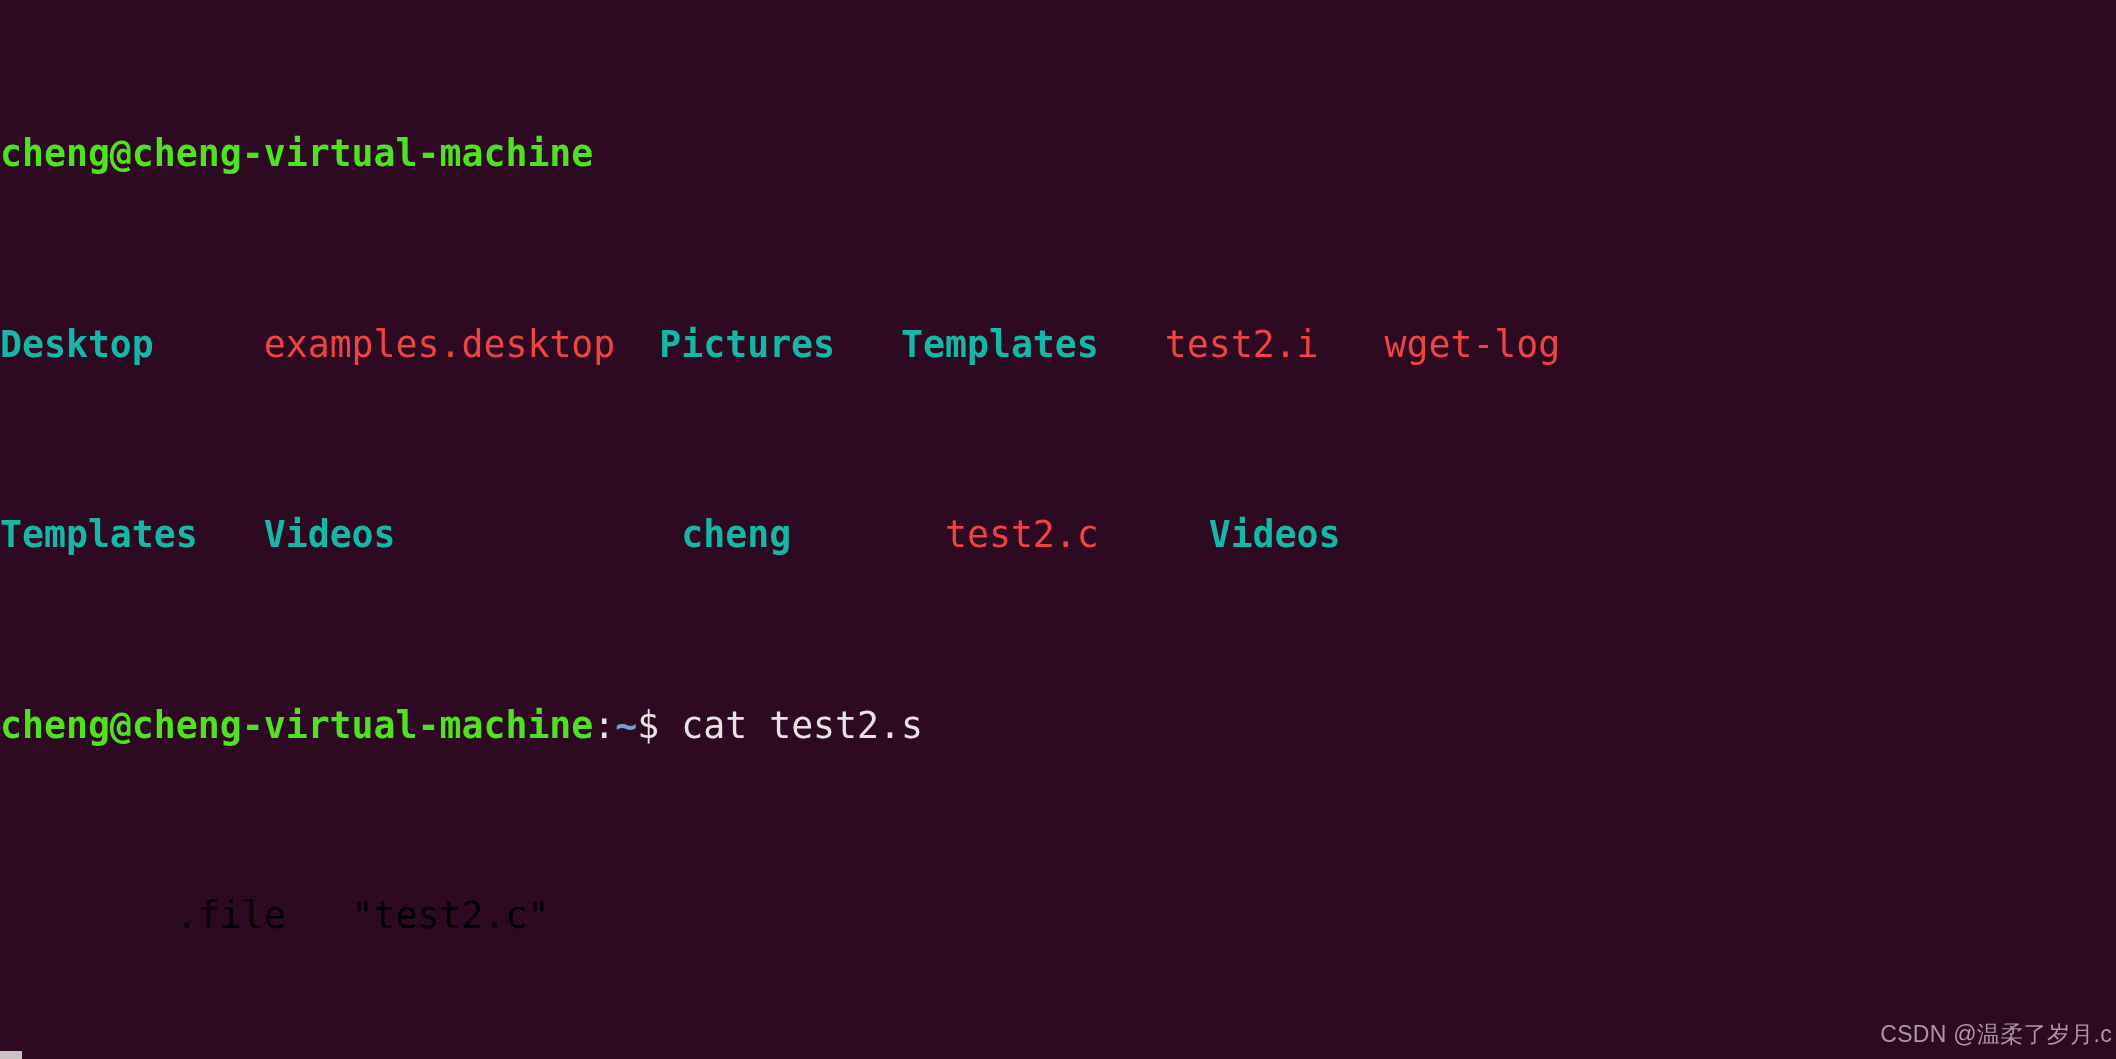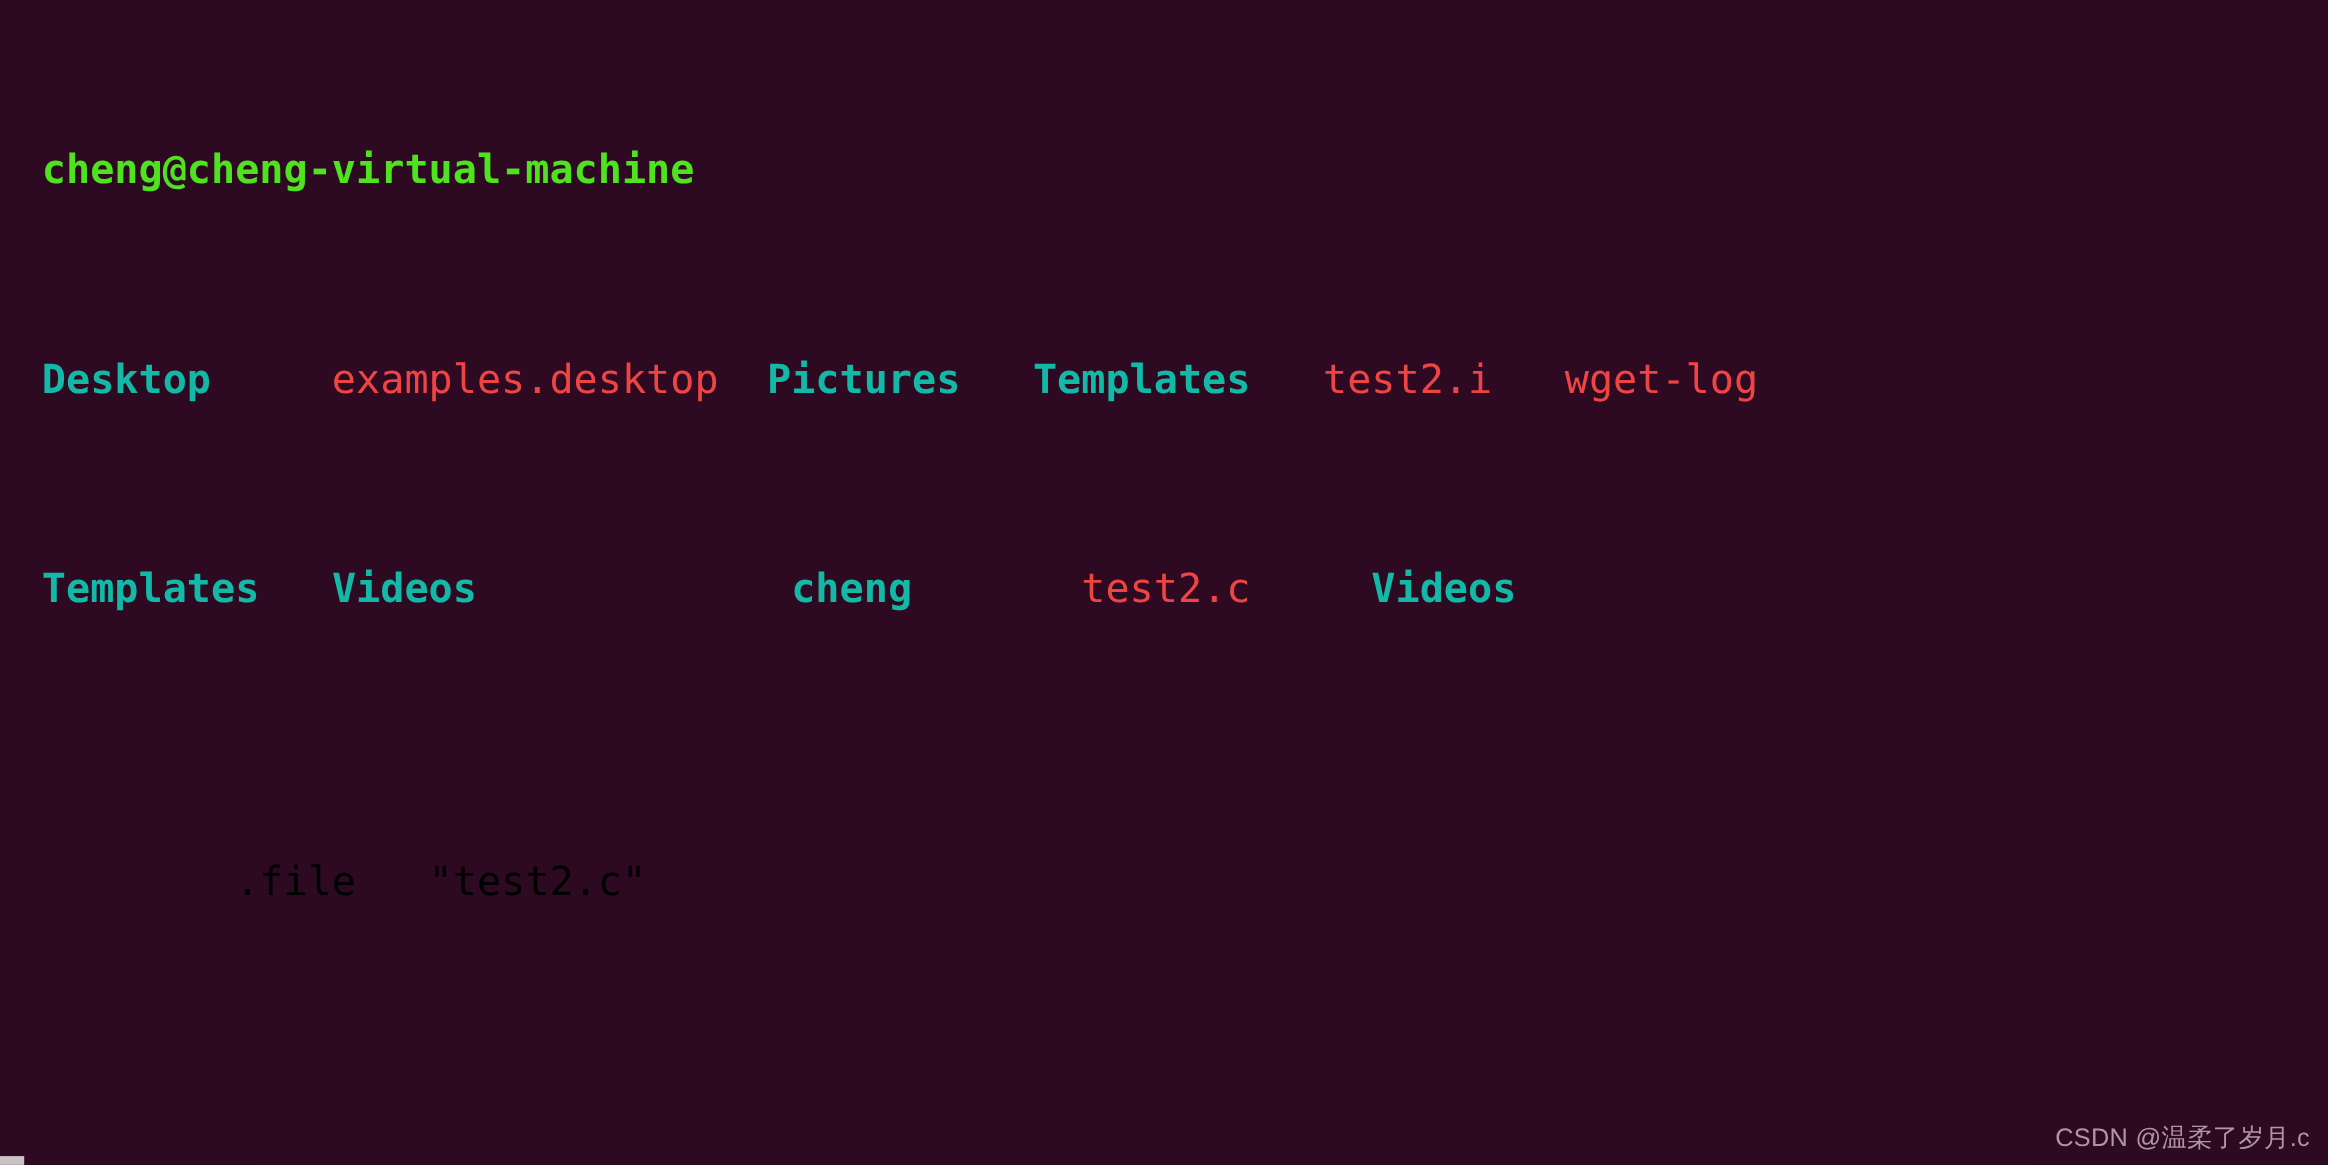--- a/index.html
+++ b/index.html
@@ -23,33 +23,32 @@
     position: absolute;
     left: 0;
     top: -17px;
     width: 2116px;
     white-space: pre;
   }
   .line {
     height: 38.1px;
     white-space: pre;
     display: block;
-    margin-left: 38px;
   }
   
   .c-dir     { color: #14b8a6; font-weight: bold; }
   .c-file    { color: #ef4444; }
   .c-green   { color: #4ee21f; font-weight: bold; }
   .c-blue    { color: #729fcf; font-weight: bold; }
   .c-white   { color: #e8e3e3; }
   .c-plain   { color: #e8e3e3; }
 
   .watermark {
     position: absolute;
-    right: 16px;
+    right: 4px;
     bottom: 6px;
     color: #b9a3b0;
     font-family: "Liberation Sans", "DejaVu Sans", sans-serif;
     font-size: 23px;
     font-weight: normal;
     letter-spacing: 0.3px;
     opacity: 0.92;
     white-space: pre;
   }
   .cursor-block {
@@ -71,20 +70,21 @@
     
     <div class="line"><span class="c-green">cheng@cheng-virtual-machine</span></div>
 
     
     <div class="line"><span class="c-dir">Desktop</span><span class="c-plain">     </span><span class="c-file">examples.desktop</span><span class="c-plain">  </span><span class="c-dir">Pictures</span><span class="c-plain">   </span><span class="c-dir">Templates</span><span class="c-plain">   </span><span class="c-file">test2.i</span><span class="c-plain">   </span><span class="c-file">wget-log</span></div>
 
 
     <div class="line"><span class="c-dir">Templates</span><span class="c-plain">   </span><span class="c-dir">Videos</span><span class="c-plain">             </span><span class="c-dir">cheng</span><span class="c-plain">       </span><span class="c-file">test2.c</span><span class="c-plain">     </span><span class="c-dir">Videos</span></div>
 
     
+    <div class="line"><span class="c-green">cheng@cheng-virtual-machine</span><span class="c-white">:</span><span class="c-blue">~</span><span class="c-white">$</span><span class="c-white"> </span><span class="c-white">cat test2.s</span></div>
 
     
     <div class="line">        .file   "test2.c"</div>
     
     
     
     
     
     
     

